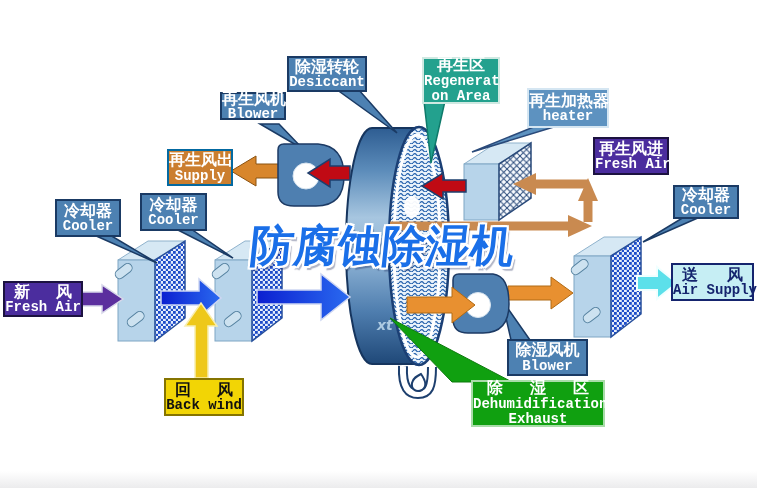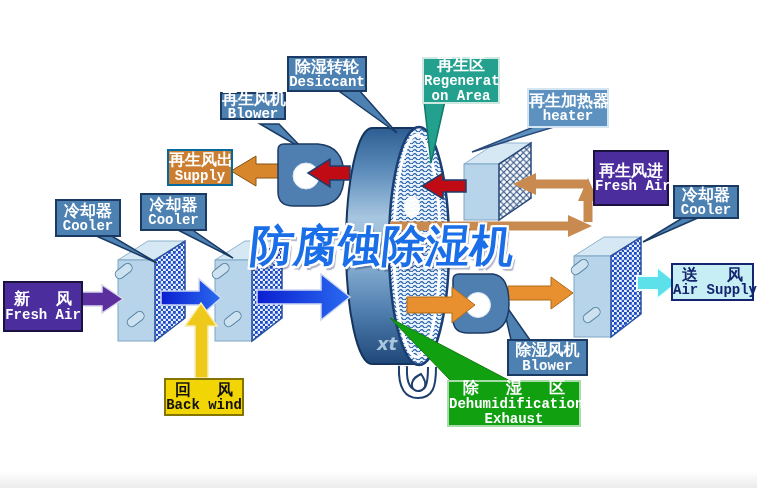--- a/index.html
+++ b/index.html
@@ -13,21 +13,21 @@
   .heaterbox{background:#5d92c0;border:2px solid #d5e6f2;color:#fff;}
   .tealbox{background:#23a18e;border:2px solid #cfe9e2;color:#fff;}
   .purplebox{background:#4b2d9e;border:2px solid #1c1240;color:#fff;}
   .orangebox{background:#cb7e2f;border:2px solid #0369a1;color:#fff;}
   .yellowbox{background:#f2d505;border:2px solid #857400;color:#111;}
   .cyanbox{background:#c6eef4;border:2px solid #15246e;color:#15246e;}
   .greenbox{background:#10a010;border:2px solid #a8dca8;color:#fff;}
   #watermark{position:absolute;left:247px;top:217px;z-index:8;font-weight:bold;font-size:44px;letter-spacing:0px;color:#1a6fe8;
     transform:skewX(-6deg);transform-origin:left bottom;
     text-shadow:-2px -2px 0 #fff,2px -2px 0 #fff,-2px 2px 0 #fff,2px 2px 0 #fff,0 -2px 0 #fff,0 2px 0 #fff,-2px 0 0 #fff,2px 0 0 #fff,3px 4px 1px rgba(30,40,90,.35);}
-  #wheelmark{position:absolute;left:377px;top:317px;z-index:4;font-weight:bold;font-style:italic;font-size:18px;color:rgba(200,225,242,.8);margin-top:16px;}
+  #wheelmark{position:absolute;left:377px;top:317px;z-index:4;font-weight:bold;font-style:italic;font-size:14px;color:rgba(200,225,242,.8);}
   #bottomnoise{position:absolute;left:0;top:471px;width:757px;height:17px;background:linear-gradient(to bottom,rgba(255,255,255,0),rgba(185,185,190,.28));z-index:1;}
 </style>
 </head>
 <body>
 
 <div id="stage">
 <svg id="diagram" width="757" height="488" viewBox="0 0 757 488">
   <defs>
     <linearGradient id="cyl" x1="0" y1="0" x2="0" y2="1">
       <stop offset="0" stop-color="#2e5d92"></stop>
@@ -139,53 +139,53 @@
   <div class="en">on Area</div>
 </div>
 <div class="lbl heaterbox" style="left:527px;top:88px;width:82px;height:40px">
   <div class="zh">再生加热器</div>
   <div class="en">heater</div>
 </div>
 <div class="lbl orangebox" style="left:167px;top:149px;width:66px;height:37px">
   <div class="zh">再生风出</div>
   <div class="en">Supply</div>
 </div>
-<div class="lbl purplebox" style="left:593px;top:150px;width:76px;height:56px">
+<div class="lbl purplebox" style="left:593px;top:137px;width:76px;height:38px">
   <div class="zh">再生风进</div>
   <div class="en">Fresh Air</div>
 </div>
 <div class="lbl steel" style="left:55px;top:199px;width:66px;height:38px">
   <div class="zh">冷却器</div>
   <div class="en">Cooler</div>
 </div>
 <div class="lbl steel" style="left:140px;top:193px;width:67px;height:38px">
   <div class="zh">冷却器</div>
   <div class="en">Cooler</div>
 </div>
 <div class="lbl steel" style="left:673px;top:185px;width:66px;height:34px">
   <div class="zh">冷却器</div>
   <div class="en">Cooler</div>
 </div>
-<div class="lbl purplebox" style="left:3px;top:281px;width:80px;height:51px">
+<div class="lbl purplebox" style="left:3px;top:281px;width:80px;height:36px">
   <div class="zh spread">新风</div>
   <div class="en">Fresh Air</div>
 </div>
 <div class="lbl cyanbox" style="left:671px;top:263px;width:83px;height:38px">
   <div class="zh spread">送风</div>
   <div class="en">Air Supply</div>
 </div>
 <div class="lbl yellowbox" style="left:164px;top:378px;width:80px;height:38px">
   <div class="zh spread">回风</div>
   <div class="en">Back wind</div>
 </div>
 <div class="lbl steel" style="left:507px;top:339px;width:81px;height:37px">
   <div class="zh">除湿风机</div>
   <div class="en">Blower</div>
 </div>
-<div class="lbl greenbox" style="left:447px;top:380px;width:134px;height:47px">
+<div class="lbl greenbox" style="left:471px;top:380px;width:134px;height:47px">
   <div class="zh spread" style="padding:0 14px">除湿区</div>
   <div class="en">Dehumidification</div>
   <div class="en">Exhaust</div>
 </div>
 
 <div id="watermark">防腐蚀除湿机</div>
 <div id="wheelmark">xt</div>
 <div id="bottomnoise"></div>
 </div>
 

